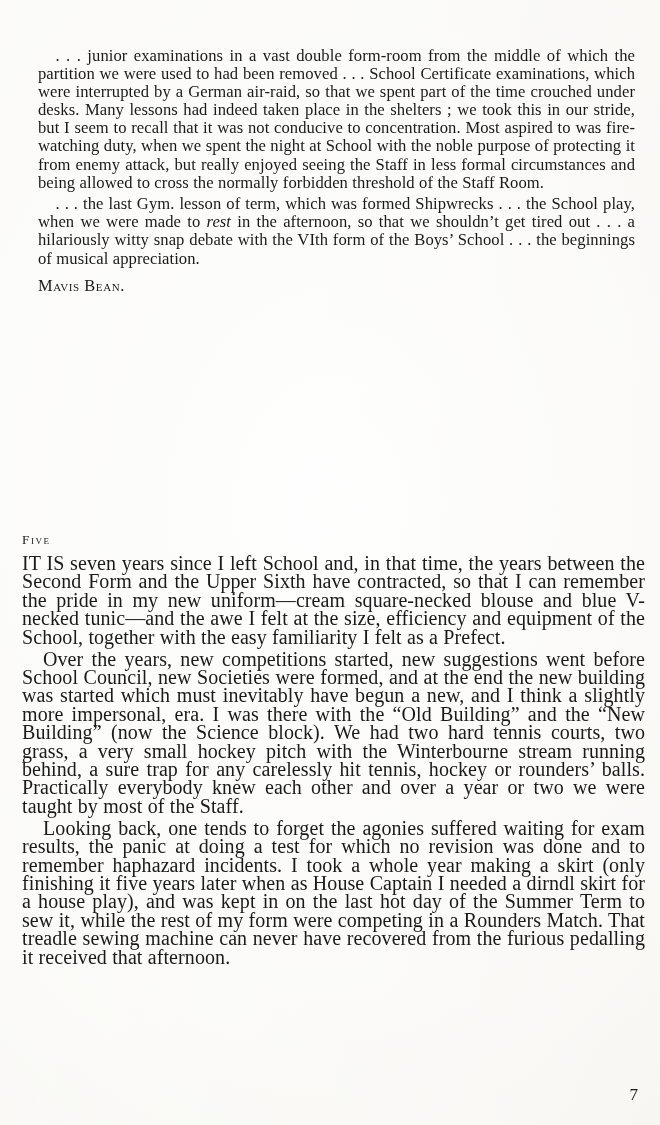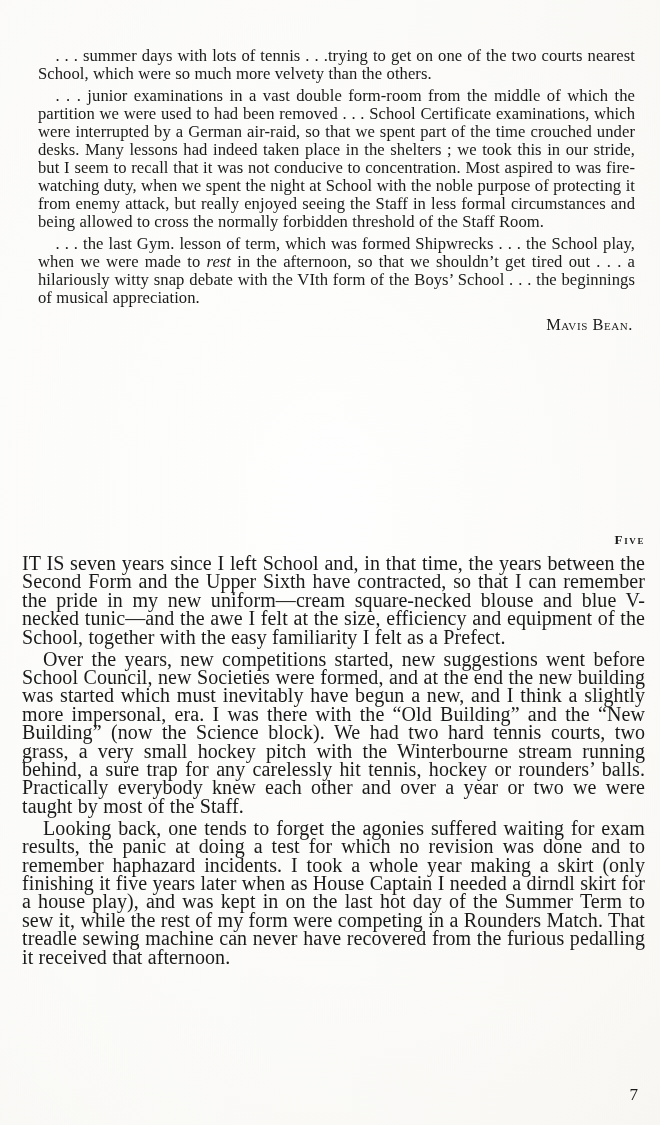--- a/index.html
+++ b/index.html
@@ -66,30 +66,30 @@
 
   .section-two p.para {
     font-size: 20px;
     line-height: 18.4px;
   }
 
   .signature {
     margin-top: 9px;
     font-size: 16.4px;
     line-height: 18px;
-    text-align: right;
+    text-align: left;
     font-variant: small-caps;
     letter-spacing: 0.035em;
     padding-right: 2px;
   }
 
   .chapter-heading {
-    text-align: right;
+    text-align: left;
     font-size: 13.2px;
-    font-weight: bold;
+    font-weight: normal;
     letter-spacing: 0.12em;
     margin: 0 0 6px 0;
     font-variant: small-caps;
   }
 
   .opening-caps {
     letter-spacing: 0.01em;
   }
 
   .page-number {
@@ -107,21 +107,20 @@
 </style>
 </head>
 <body>
 
 <div class="paper"></div>
 
 <div class="page">
 
   <div class="section-one">
 
-    <p class="para">. . . summer days with lots of tennis . . .trying to get on one of the two courts nearest School, which were so much more velvety than the others.</p>
 
     <p class="para">. . . junior examinations in a vast double form-room from the middle of which the partition we were used to had been removed . . . School Certificate examinations, which were interrupted by a German air-raid, so that we spent part of the time crouched under desks.  Many lessons had indeed taken place in the shelters ; we took this in our stride, but I seem to recall that it was not conducive to concentration.  Most aspired to was fire-watching duty, when we spent the night at School with the noble purpose of protecting it from enemy attack, but really enjoyed seeing the Staff in less formal circumstances and being allowed to cross the normally forbidden threshold of the Staff Room.</p>
 
     <p class="para"><span>. . . the last Gym. lesson of term, which was formed Shipwrecks . . . the School play, when we were made to </span><em class="ital">rest</em><span> in the afternoon, so that we shouldn’t get tired out . . . a hilariously witty snap debate with the VIth form of the Boys’ School . . . the beginnings of musical appreciation.</span></p>
 
 
     <div class="signature">Mavis Bean.</div>
   </div>
 
   <div class="section-two">

